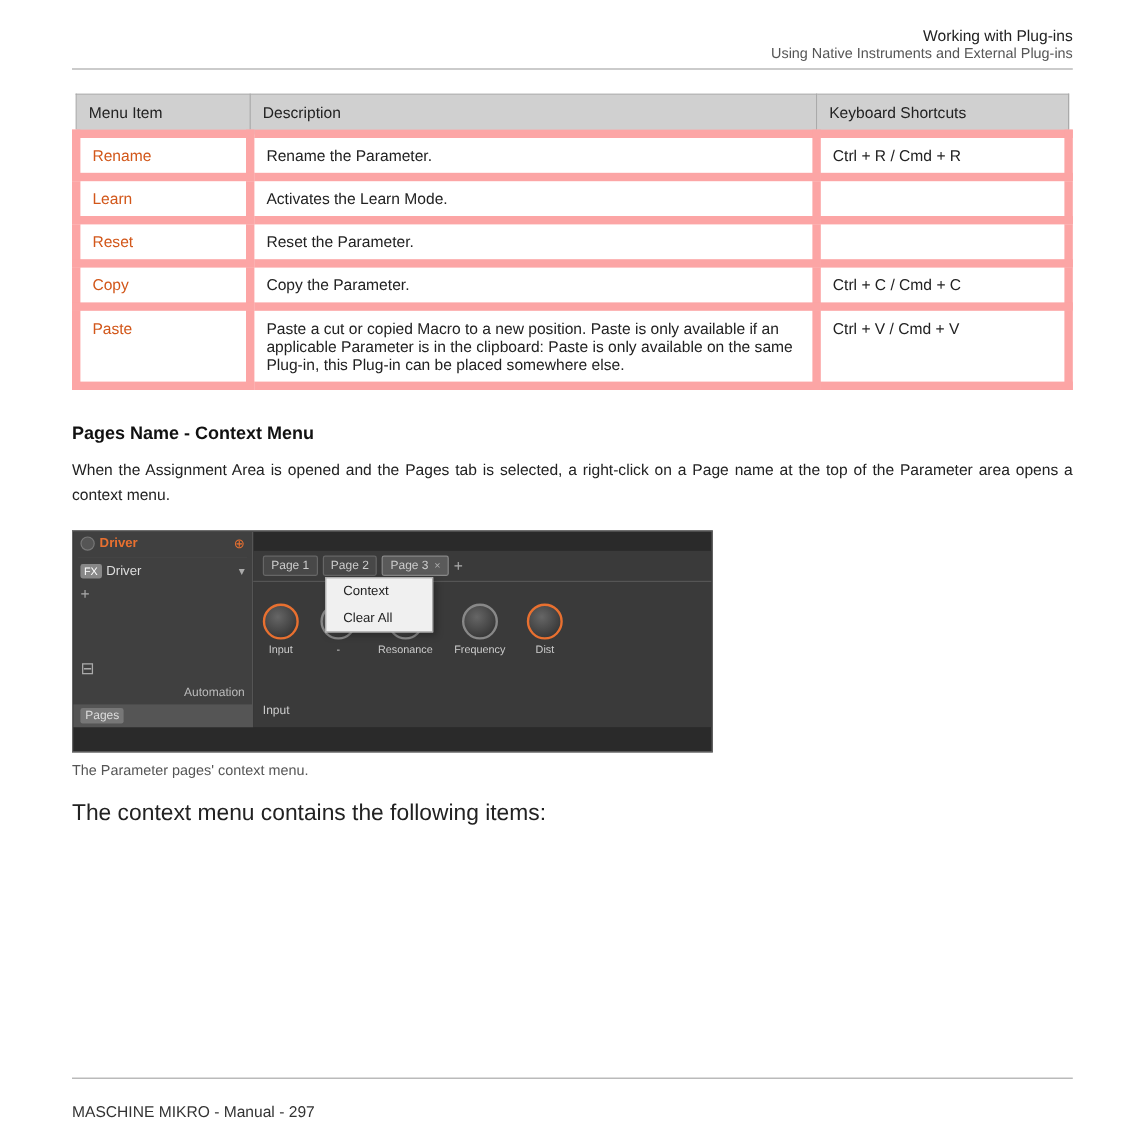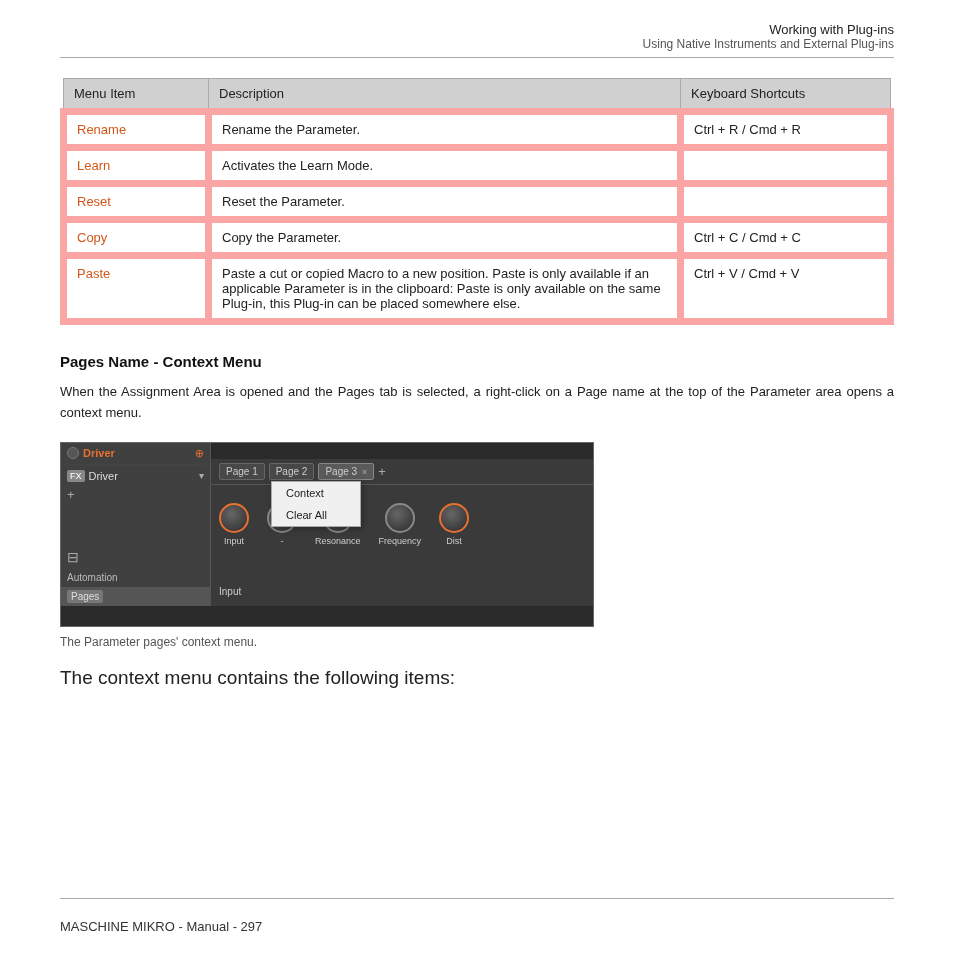--- a/index.html
+++ b/index.html
@@ -181,20 +181,21 @@
       position: absolute;
       bottom: 0;
       left: 0;
       right: 0;
     }
     .sc-bottom-labels {
       padding: 4px 6px;
       display: flex;
       gap: 8px;
       align-items: center;
+      justify-content: flex-end;
     }
     .sc-bottom-label {
       color: #bbb;
       font-size: 10px;
     }
     .sc-pages-bar {
       background: #555;
       padding: 3px 6px;
       display: flex;
       gap: 4px;

